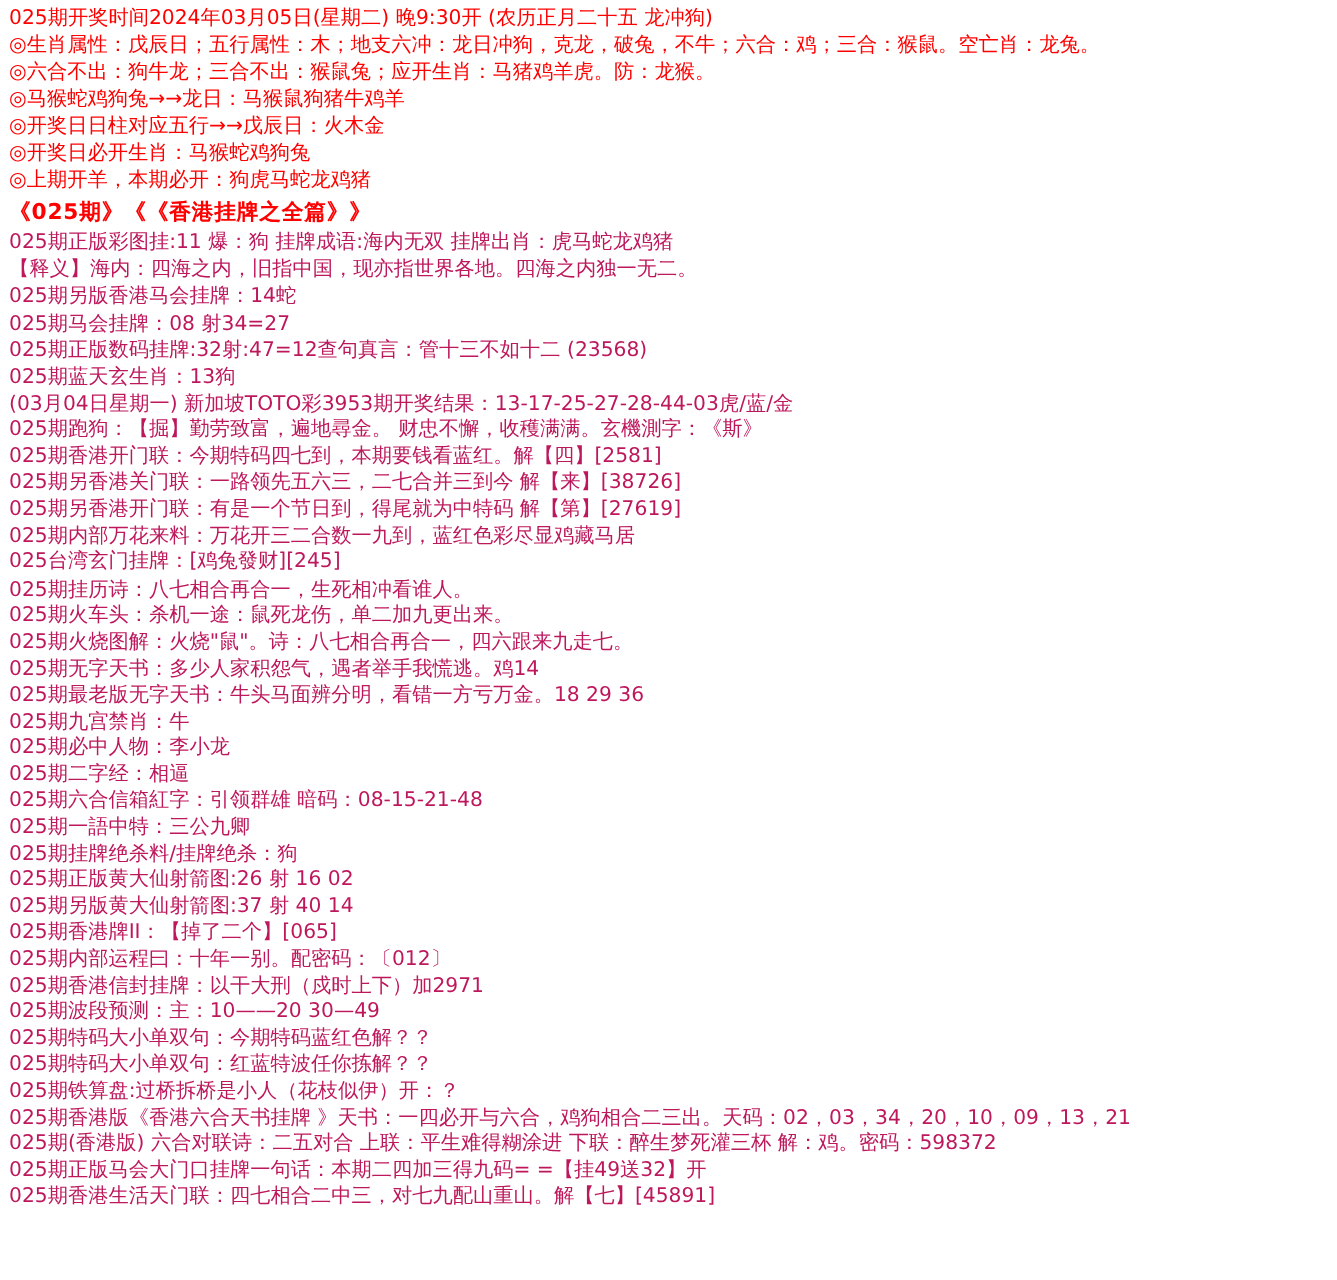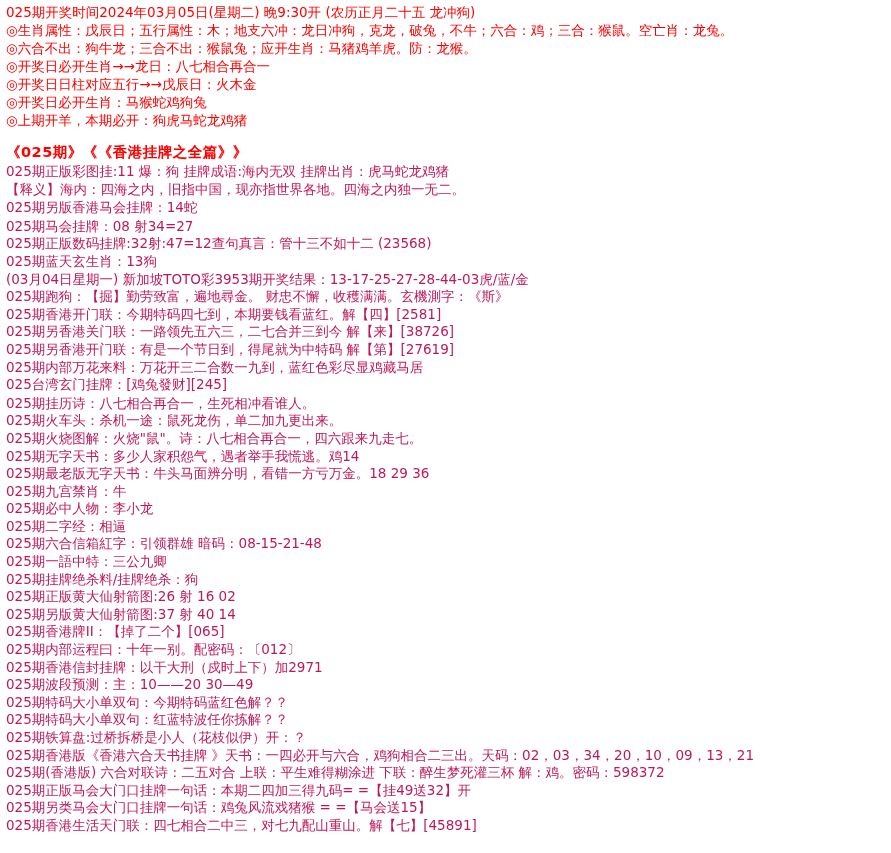--- a/index.html
+++ b/index.html
@@ -29,40 +29,40 @@
     white-space: nowrap;
   }
   .sec-title {
     color: #ff0000;
     font-size: 14.5px;
     font-weight: bold;
     line-height: 22px;
     white-space: nowrap;
     letter-spacing: 0.5px;
   }
-  .gap-top { margin-top: 12px; }
+  .gap-top { margin-top: 2px; }
   .gap-small { margin-top: 1px; }
   .body-line {
     color: #be185d;
     font-size: 13.5px;
     line-height: 17.6px;
     white-space: nowrap;
   }
 </style>
 </head>
 <body>
 
 <div class="page">
 
   <div class="hdr">025期开奖时间2024年03月05日(星期二) 晚9:30开 (农历正月二十五  龙冲狗)</div>
 
   <div>
     <div class="hdr">◎生肖属性：戊辰日；五行属性：木；地支六冲：龙日冲狗，克龙，破兔，不牛；六合：鸡；三合：猴鼠。空亡肖：龙兔。</div>
     <div class="hdr">◎六合不出：狗牛龙；三合不出：猴鼠兔；应开生肖：马猪鸡羊虎。防：龙猴。</div>
-    <div class="hdr">◎开奖日必开生肖→→龙日：八七相合再合一</div>
+    <div class="hdr">◎马猴蛇鸡狗兔→→龙日：马猴鼠狗猪牛鸡羊</div>
     <div class="hdr">◎开奖日日柱对应五行→→戊辰日：火木金</div>
     <div class="hdr">◎开奖日必开生肖：马猴蛇鸡狗兔</div>
     <div class="hdr">◎上期开羊，本期必开：狗虎马蛇龙鸡猪</div>
   </div>
 
   <div class="sec-title gap-top">
     <span>《025期》</span><span>《《香港挂牌之全篇》》</span>
   </div>
 
   <div>
@@ -95,18 +95,17 @@
     <div class="body-line">025期香港牌II：【掉了二个】[065]</div>
     <div class="body-line">025期内部运程曰：十年一别。配密码：〔012〕</div>
     <div class="body-line">025期香港信封挂牌：以干大刑（戍时上下）加2971</div>
     <div class="body-line">025期波段预测：主：10——20  30—49</div>
     <div class="body-line">025期特码大小单双句：今期特码蓝红色解？？</div>
     <div class="body-line">025期特码大小单双句：红蓝特波任你拣解？？</div>
     <div class="body-line">025期铁算盘:过桥拆桥是小人（花枝似伊）开：？</div>
     <div class="body-line">025期香港版《香港六合天书挂牌 》天书：一四必开与六合，鸡狗相合二三出。天码：02，03，34，20，10，09，13，21</div>
     <div class="body-line">025期(香港版) 六合对联诗：二五对合  上联：平生难得糊涂进  下联：醉生梦死灌三杯  解：鸡。密码：598372</div>
     <div class="body-line">025期正版马会大门口挂牌一句话：本期二四加三得九码= =【挂49送32】开</div>
-    <div class="body-line">025期另类马会大门口挂牌一句话：鸡兔风流戏猪猴 = =【马会送15】</div>
     <div class="body-line">025期香港生活天门联：四七相合二中三，对七九配山重山。解【七】[45891]</div>
 
   </div>
 
 </div>
 
 </body></html>

